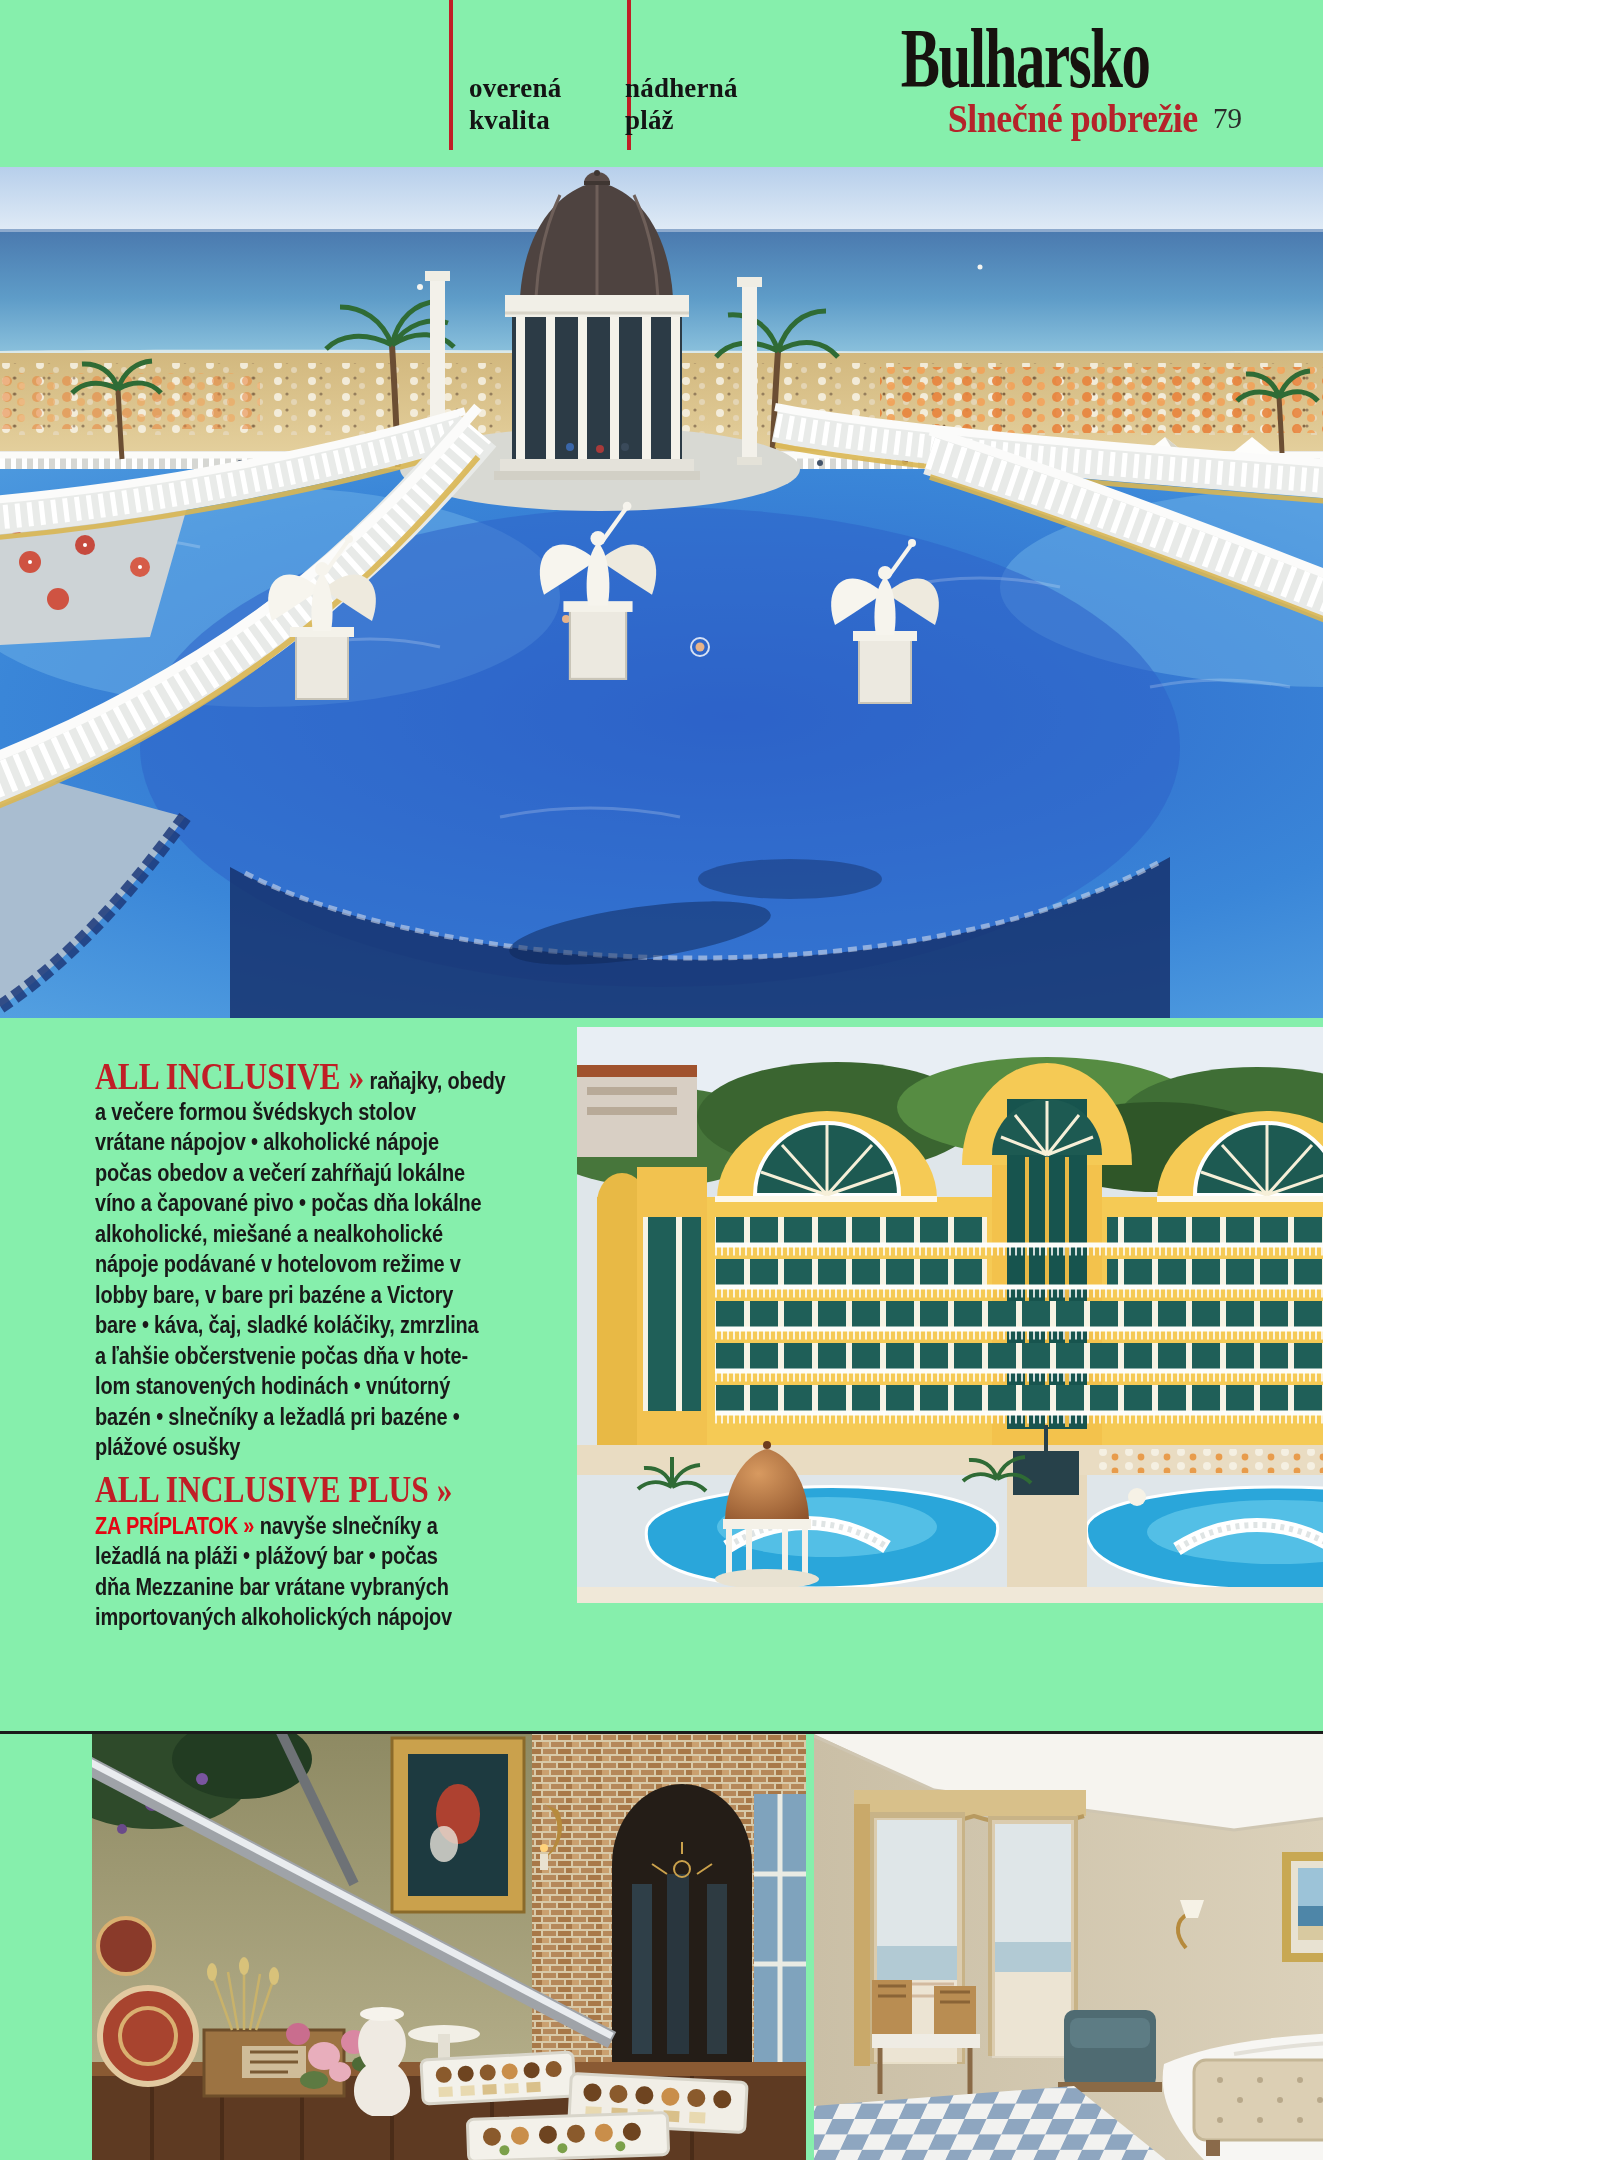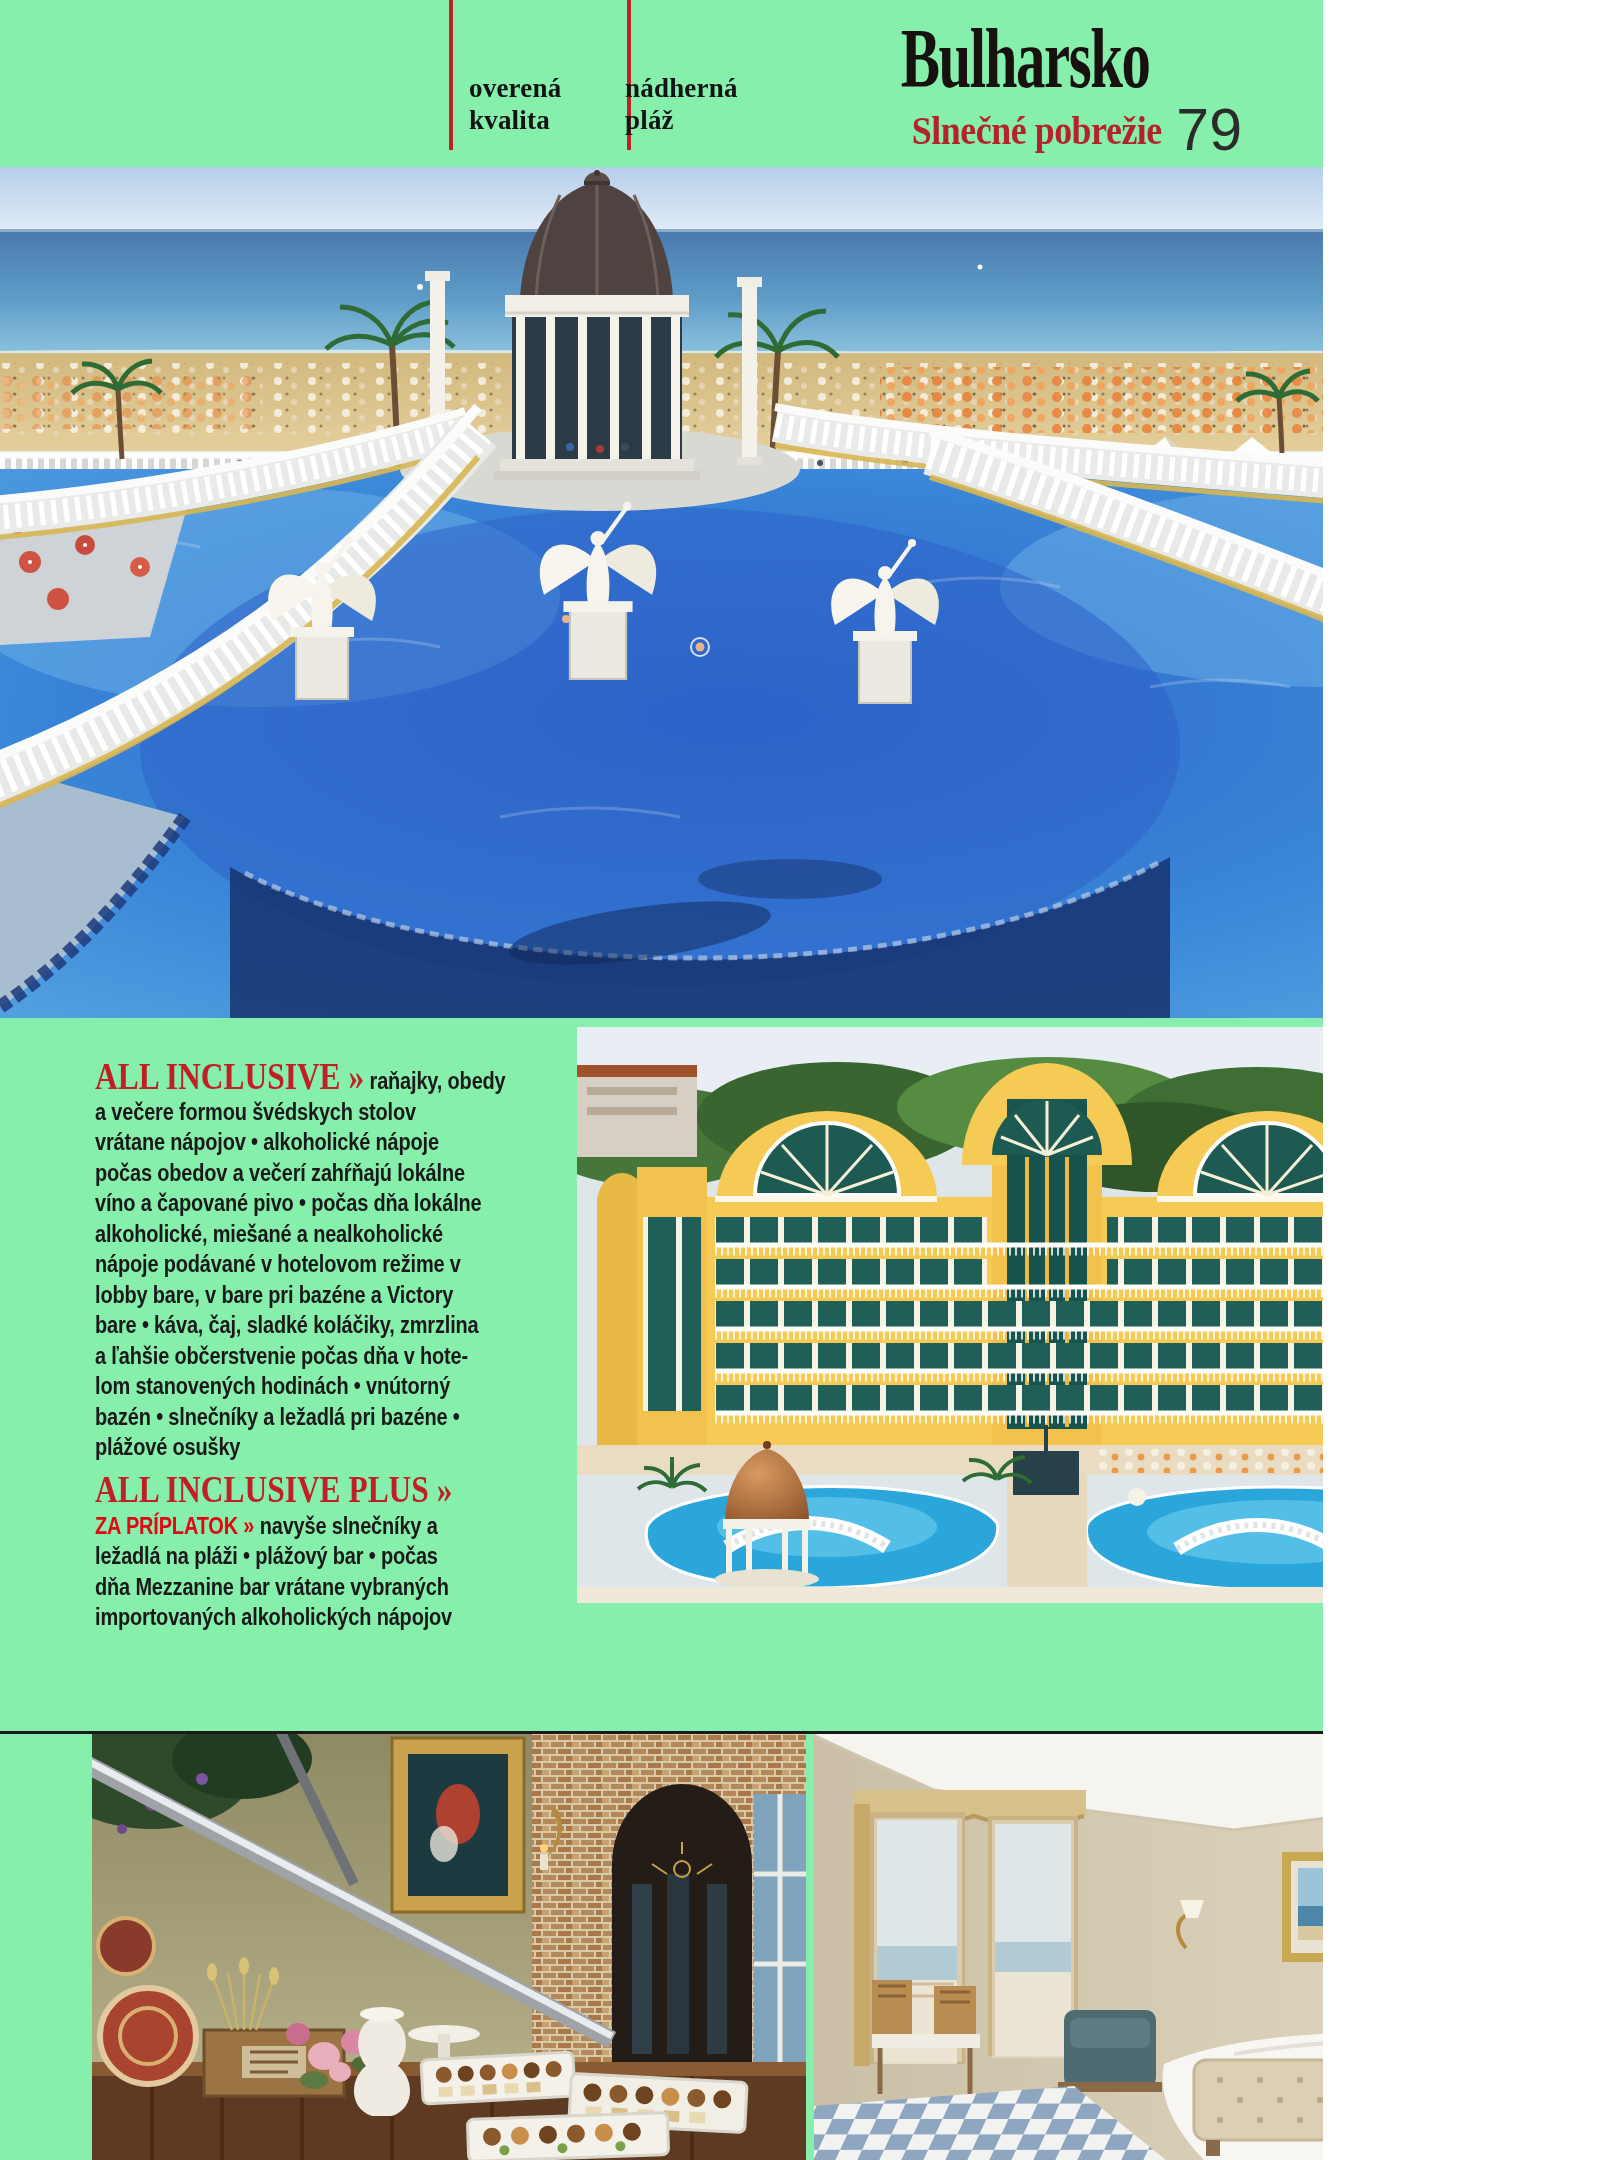--- a/index.html
+++ b/index.html
@@ -12,21 +12,21 @@
   .badge{position:absolute;top:72px;font-family:"Liberation Serif",serif;font-weight:700;
          font-size:27px;line-height:32px;color:#141414;letter-spacing:.2px;white-space:pre;}
   #badge1{left:469px}
   #badge2{left:625px}
   .country{position:absolute;top:16px;right:174px;font-family:"Liberation Serif",serif;
            font-weight:700;font-size:84px;line-height:86px;color:#17120f;
            transform:scaleX(.70);transform-origin:100% 0;letter-spacing:-2px;white-space:nowrap;}
   .subrow{position:absolute;top:96px;right:81px;display:flex;align-items:center;gap:15px;}
   .resort{font-family:"Liberation Serif",serif;font-weight:700;font-size:39px;color:#b5232a;
           transform:scaleX(.92);transform-origin:100% 80%;white-space:nowrap;letter-spacing:-0.5px;}
-  .pagenum{font-family:Liberation Sans, sans-serif;font-weight:400;font-size:59px;color:#2b2b2b;}
+  .pagenum{font-family:Liberation Serif, serif;font-weight:400;font-size:29px;color:#2b2b2b;}
   
   .photo{position:absolute;overflow:hidden;background:#dfe6ea;}
   #photo-main{left:0;top:167px;width:1621px;height:851px}
   #photo-hotel{left:577px;top:1027px;width:937px;height:576px}
   #photo-buffet{left:92px;top:1734px;width:714px;height:426px}
   #photo-room{left:814px;top:1734px;width:715px;height:426px}
   .photo svg{display:block;width:100%;height:100%;}
   .rule{position:absolute;left:0;top:1731px;width:1529px;height:3px;background:#1b1b1b;}
   
   .textcol{position:absolute;left:95px;top:1062px;width:500px;transform:scaleX(.85);

